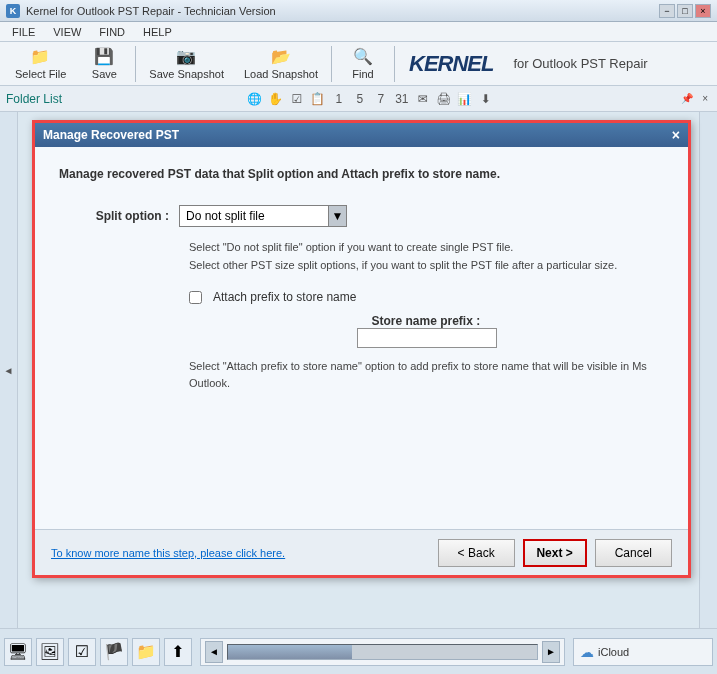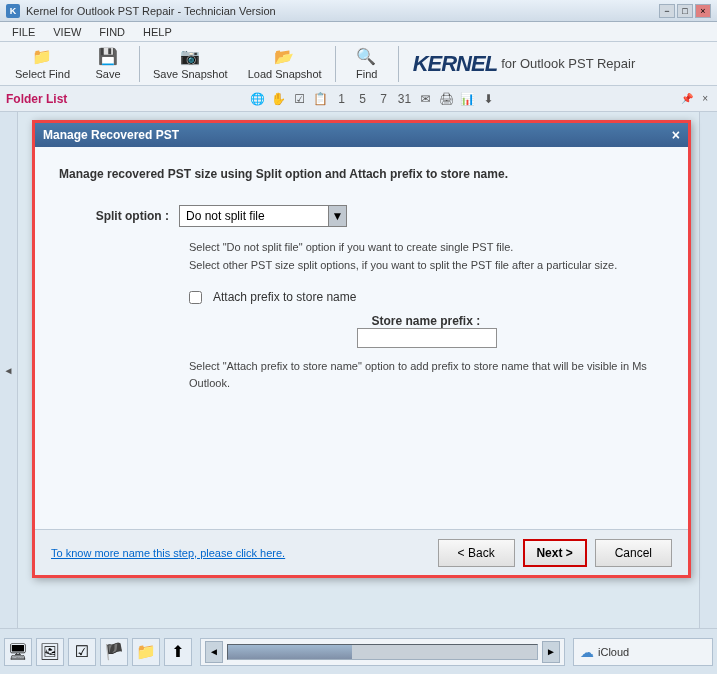--- a/index.html
+++ b/index.html
@@ -43,35 +43,35 @@
       border-bottom: 1px solid #c0ccd8;
       gap: 2px;
     }
     .tool-btn {
       display: flex; flex-direction: column; align-items: center; justify-content: center;
       padding: 2px 8px; height: 38px; cursor: pointer; border: 1px solid transparent;
       font-size: 11px; color: #333; gap: 2px; min-width: 54px;
     }
     .tool-icon { width: 22px; height: 22px; display: flex; align-items: center; justify-content: center; font-size: 16px; }
     .tool-separator { width: 1px; height: 36px; background: #b0bcc8; margin: 0 2px; }
-    .kernel-logo { margin-left: 10px; display: flex; align-items: center; gap: 4px; }
+    .kernel-logo { margin-left: 10px; display: flex; align-items: center; gap: 20px; }
     .kernel-text { font-size: 22px; font-weight: bold; color: #1a3a6a; letter-spacing: -1px; font-style: italic; }
     .kernel-subtitle { font-size: 13px; color: #444; }
 
     
     .secondary-toolbar {
       background: #e8eef4;
       height: 26px;
       display: flex;
       align-items: center;
       padding: 0 6px;
       border-bottom: 1px solid #c0ccd8;
       justify-content: space-between;
     }
-    .folder-list-label { font-size: 12px; font-weight: bold; color: #be185d; }
+    .folder-list-label { font-size: 12px; font-weight: normal; color: #0f766e; }
     .sec-icons { display: flex; gap: 3px; align-items: center; }
     .sec-icon { width: 18px; height: 18px; display: flex; align-items: center; justify-content: center; font-size: 12px; color: #555; cursor: pointer; }
     .sec-controls { display: flex; gap: 2px; align-items: center; }
     .pin-icon, .close-small { font-size: 10px; color: #555; cursor: pointer; padding: 1px 3px; }
 
     
     .main-area {
       display: flex;
       height: calc(674px - 22px - 20px - 44px - 26px - 46px);
     }
@@ -278,21 +278,21 @@
 <div class="menu-bar">
   <span class="menu-item">FILE</span>
   <span class="menu-item">VIEW</span>
   <span class="menu-item">FIND</span>
   <span class="menu-item">HELP</span>
 </div>
 
 <div class="toolbar">
   <div class="tool-btn">
     <div class="tool-icon">📁</div>
-    <span>Select Find</span>
+    <span>Select File</span>
   </div>
   <div class="tool-btn">
     <div class="tool-icon">💾</div>
     <span>Save</span>
   </div>
   <div class="tool-separator"></div>
   <div class="tool-btn">
     <div class="tool-icon" style="color:#e08020;">📷</div>
     <span>Save Snapshot</span>
   </div>
@@ -339,21 +339,21 @@
     <span class="left-arrow">◄</span>
   </div>
   <div class="content-area">
 
     <div class="dialog">
       <div class="dialog-title-bar">
         <span>Manage Recovered PST</span>
         <span class="dialog-close">×</span>
       </div>
       <div class="dialog-body">
-        <div class="dialog-description">Manage recovered PST size using Split option and Attach prefix to store name.</div>
+        <div class="dialog-description">Manage recovered PST data that Split option and Attach prefix to store name.</div>
 
         <div class="form-row">
           <span class="form-label">Split option :</span>
           <div class="split-dropdown">
             <div class="dropdown-box">Do not split file</div>
             <div class="dropdown-arrow">▼</div>
           </div>
         </div>
 
         <div class="help-text">

